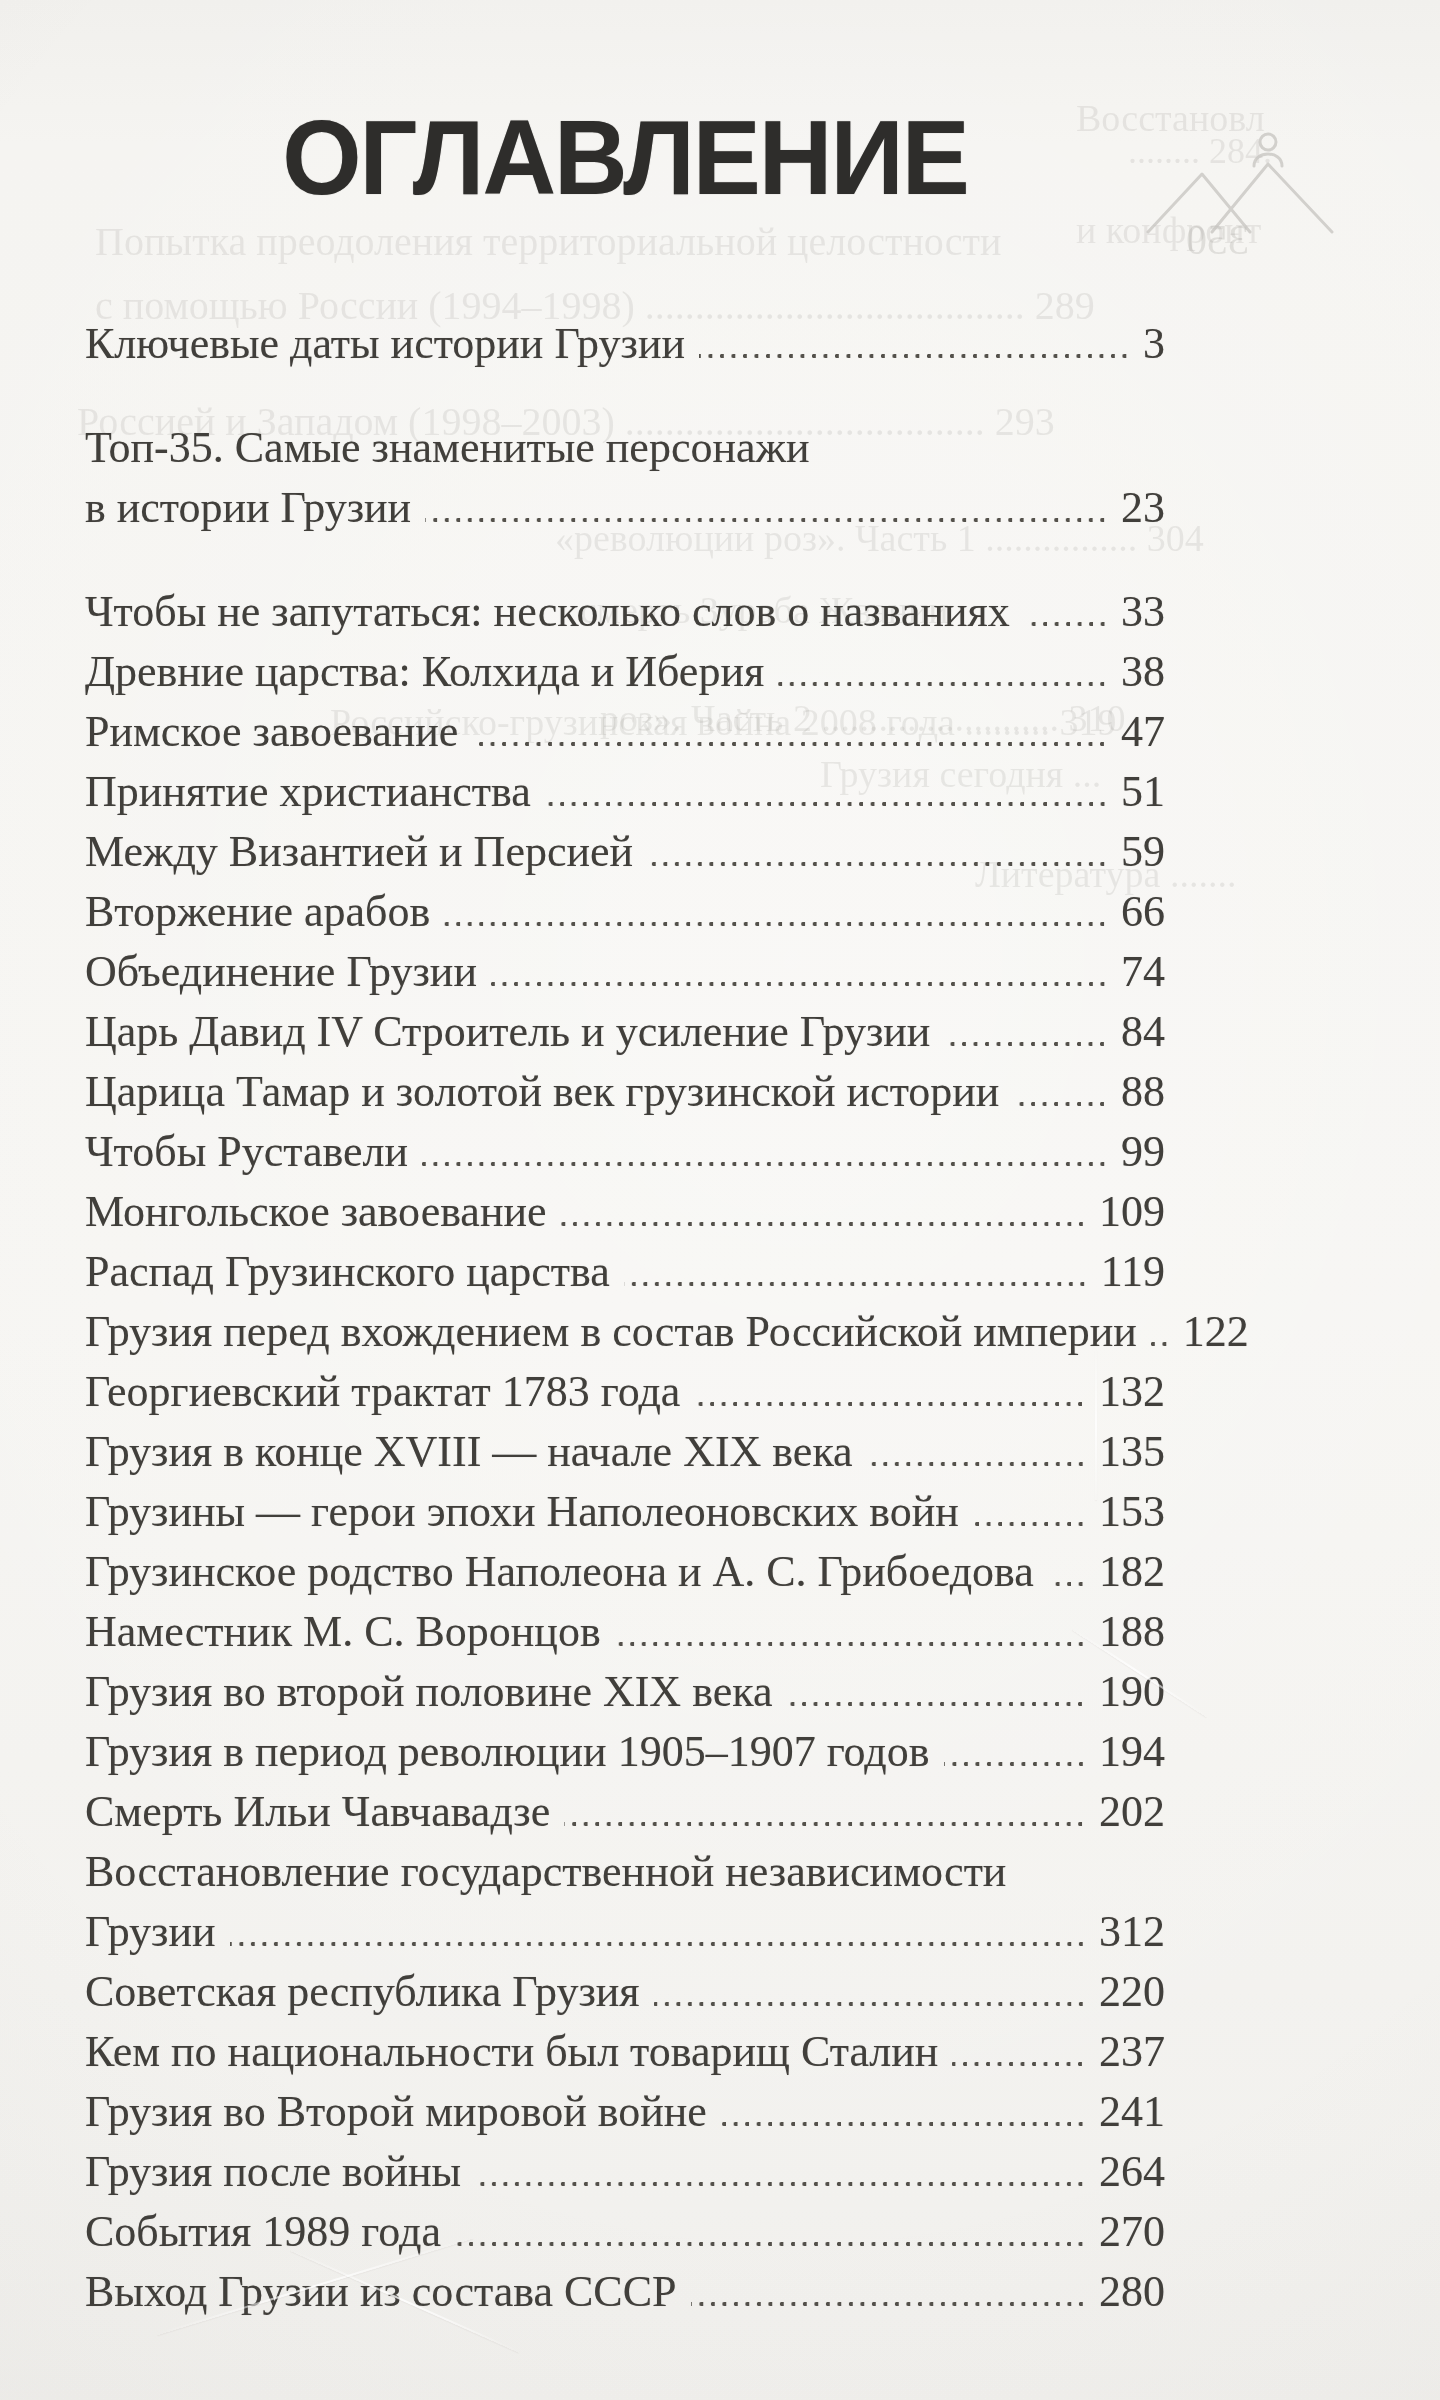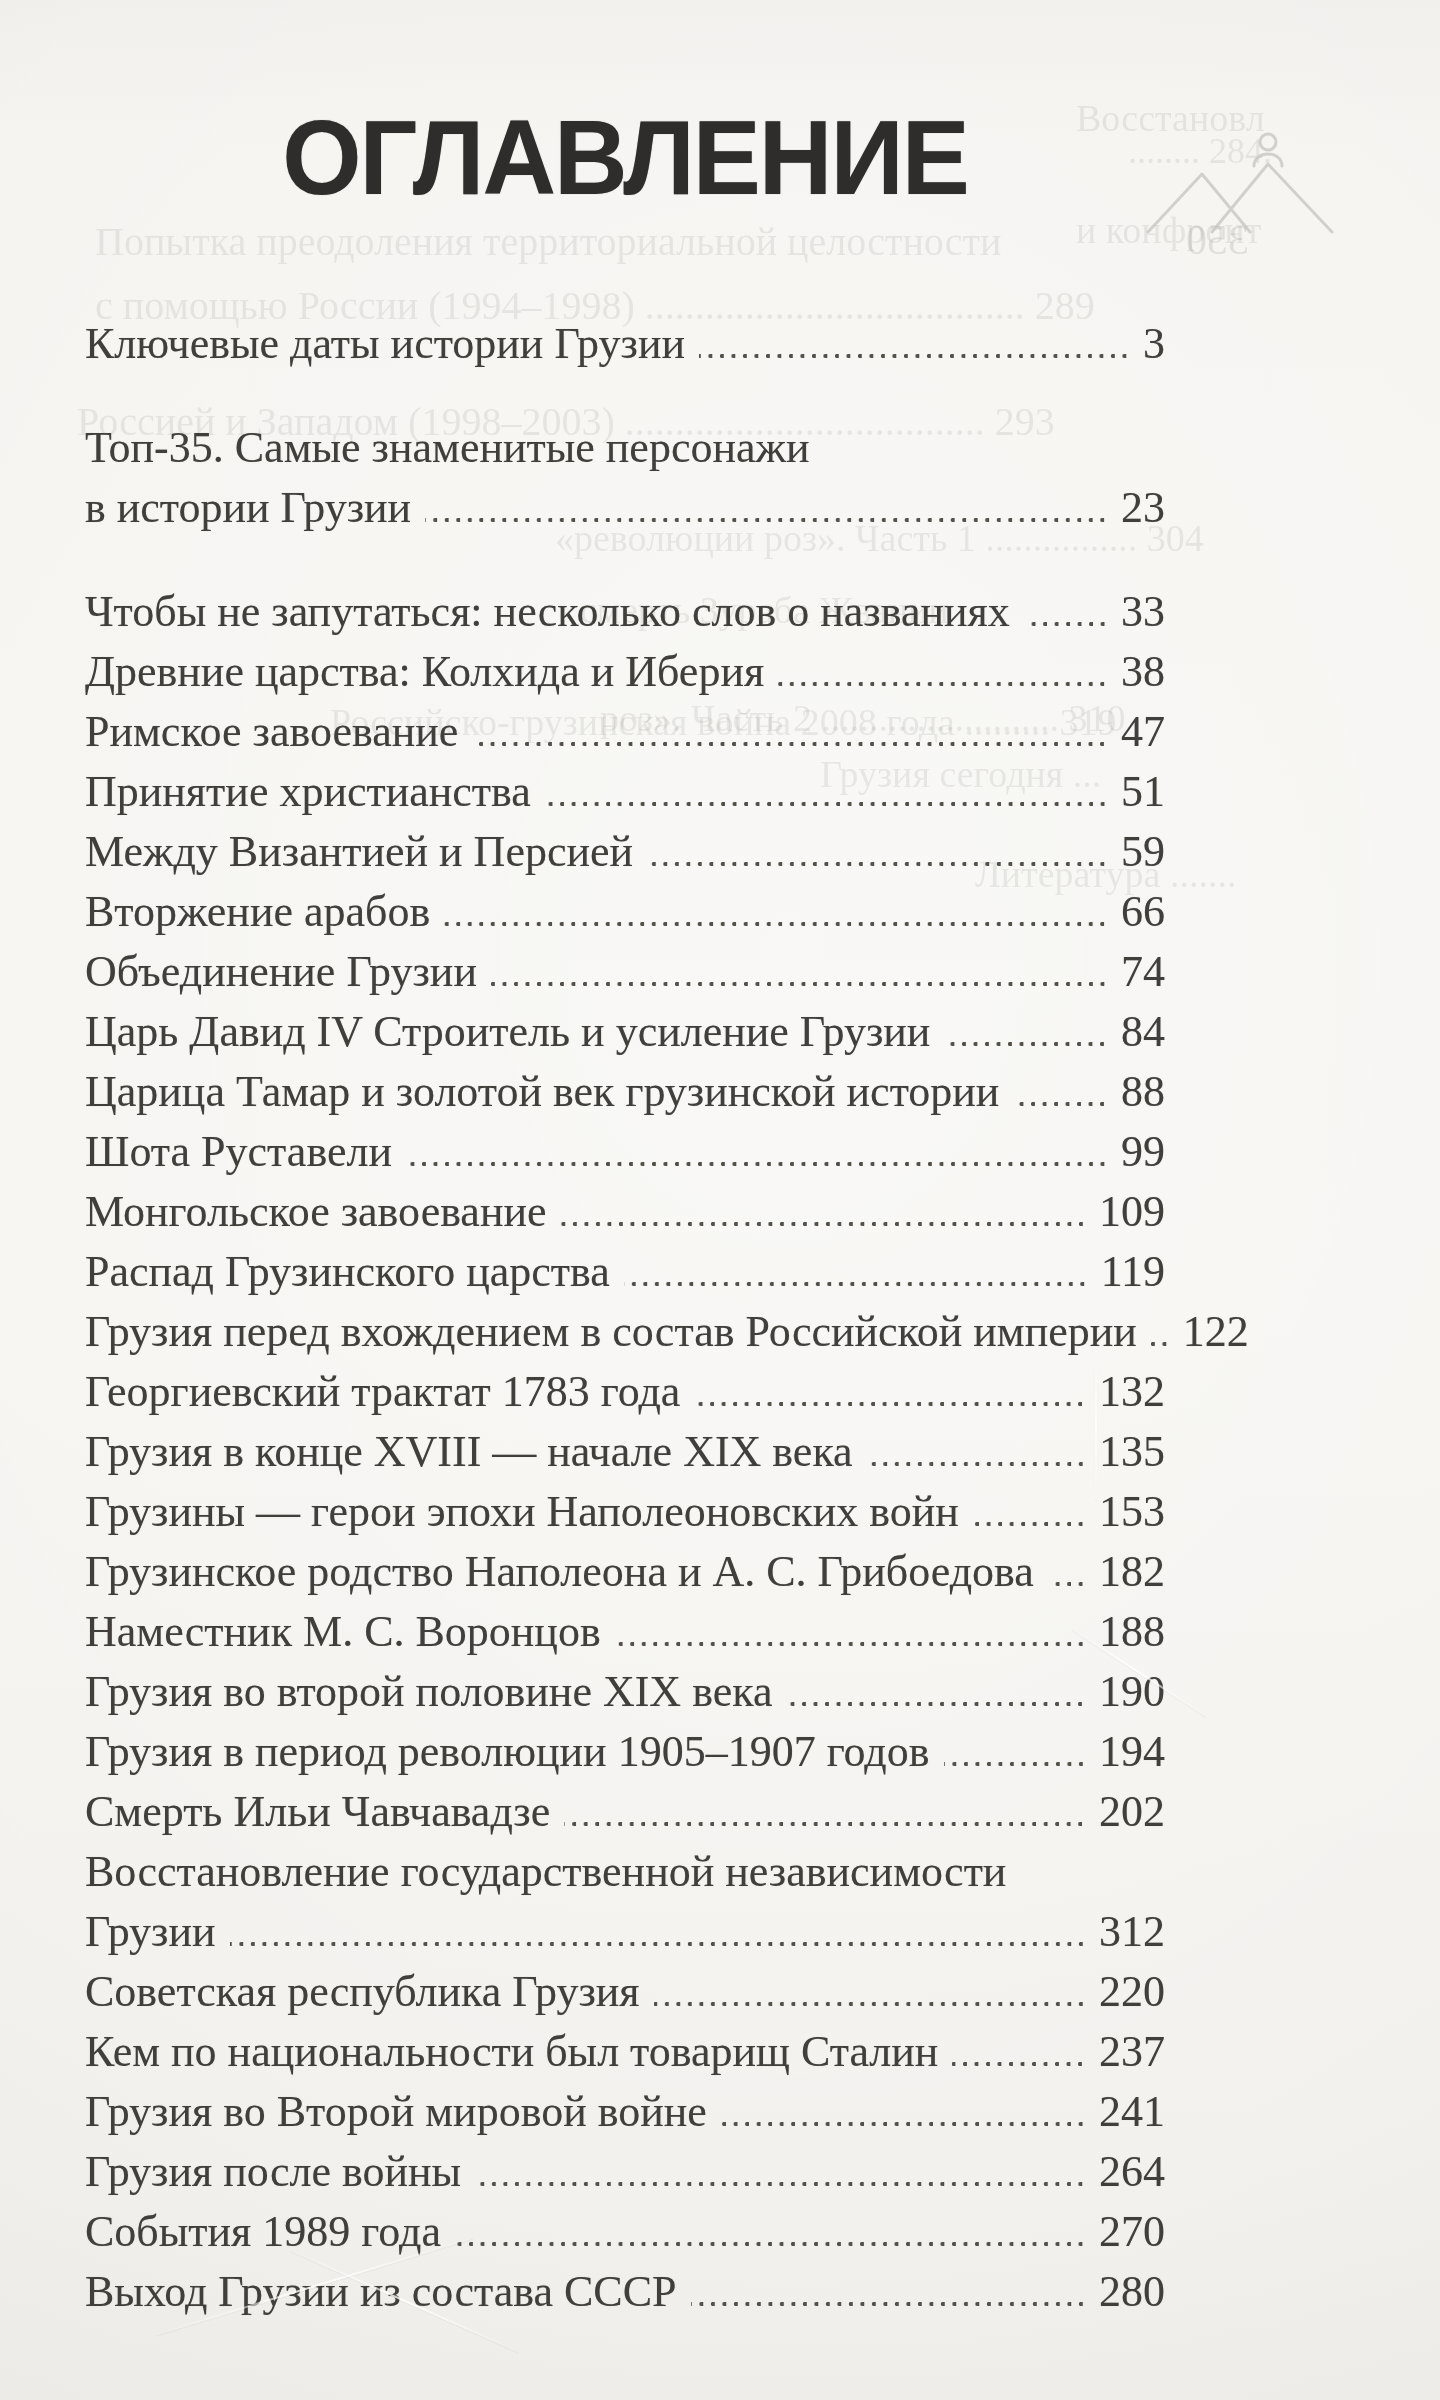--- a/index.html
+++ b/index.html
@@ -136,21 +136,21 @@
         <span class="t">Царь Давид IV Строитель и усиление Грузии</span>
         <span class="leader"></span>
         <span class="pg">84</span>
       </div>
       <div class="row">
         <span class="t">Царица Тамар и золотой век грузинской истории</span>
         <span class="leader"></span>
         <span class="pg">88</span>
       </div>
       <div class="row">
-        <span class="t">Шота Руставели</span>
+        <span class="t">Чтобы Руставели</span>
         <span class="leader"></span>
         <span class="pg">99</span>
       </div>
       <div class="row">
         <span class="t">Монгольское завоевание</span>
         <span class="leader"></span>
         <span class="pg">109</span>
       </div>
       <div class="row">
         <span class="t">Распад Грузинского царства</span>

